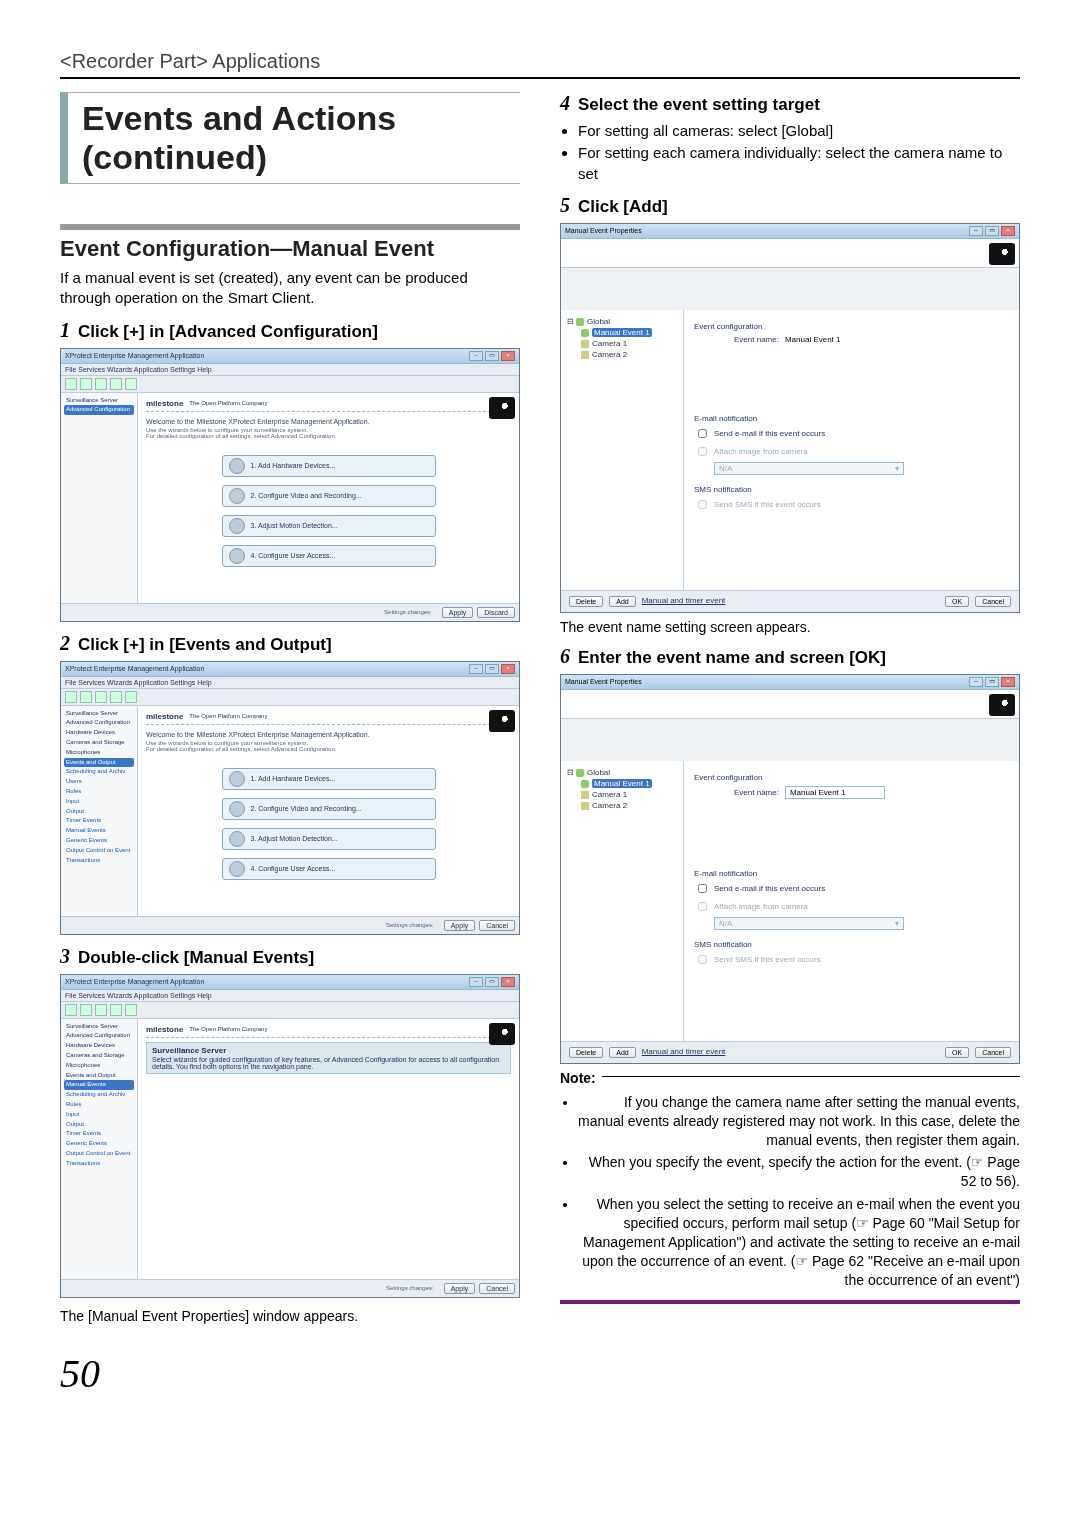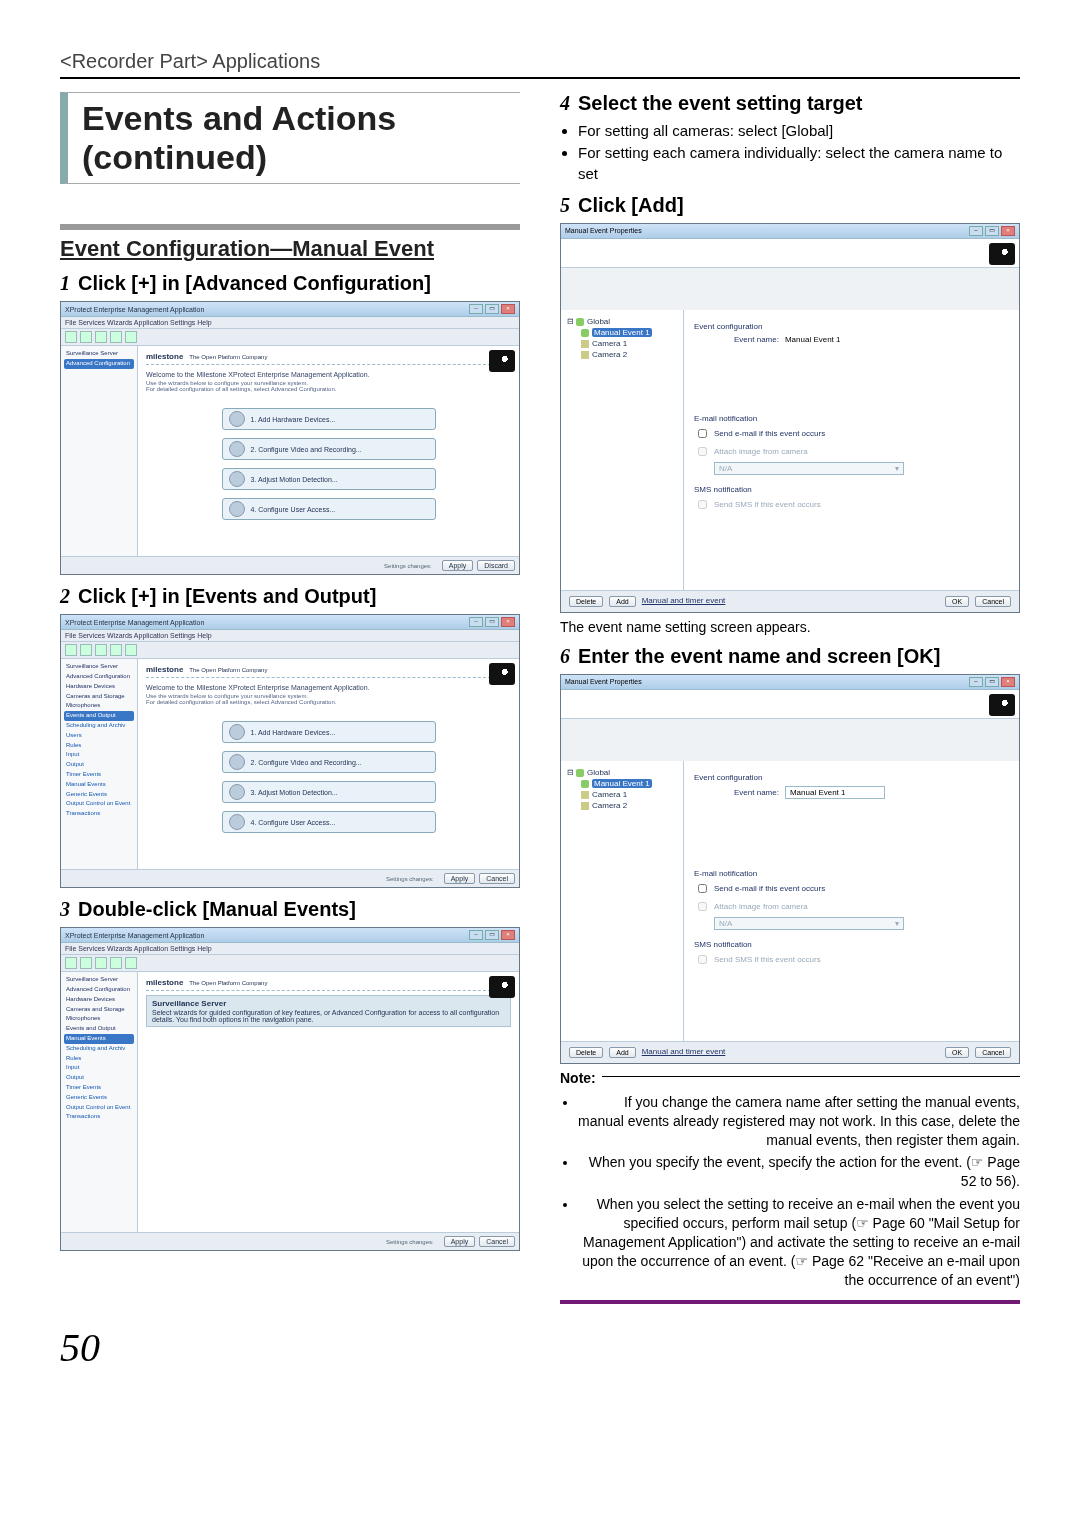--- a/index.html
+++ b/index.html
@@ -46,42 +46,41 @@
     border-top: 1px solid #aaa;
     border-bottom: 1px solid #aaa;
   }
   .section-title {
     font-size: 22px;
     font-weight: bold;
     color: #222;
     border-top: 6px solid #999;
     padding-top: 6px;
     margin: 18px 0 6px 0;
-    text-decoration: underline;
   }
   .body-text {
     font-size: 15px;
     line-height: 1.35;
     margin: 4px 0 8px 0;
   }
   .step {
     display: flex;
     align-items: baseline;
     gap: 8px;
     margin: 10px 0 6px 0;
   }
   .step-num {
     font-style: italic;
     font-weight: bold;
     font-size: 20px;
     font-family: Georgia, 'Times New Roman', serif;
   }
   .step-text {
     font-weight: bold;
-    font-size: 20px;
+    font-size: 17px;
   }
   .bullets {
     margin: 4px 0 8px 18px;
     padding: 0;
   }
   .bullets li {
     font-size: 15px;
     line-height: 1.35;
     list-style: disc;
     margin-bottom: 2px;
@@ -365,20 +364,21 @@
     <span class="breadcrumb">&lt;Recorder Part&gt; Applications</span>
     <hr class="breadcrumb-sep">
   </div>
 
   <div class="columns">
 
     <div class="col">
       <div class="main-title">Events and Actions (continued)</div>
 
       <div class="section-title">Event Configuration—Manual Event</div>
+      <div class="body-text">If a manual event is set (created), any event can be produced through operation on the Smart Client.</div>
 
       <div class="step">
         <span class="step-num">1</span>
         <span class="step-text">Click [+] in [Advanced Configuration]</span>
       </div>
       <div class="fake-window">
         <div class="fw-titlebar">
           <span>XProtect Enterprise Management Application</span>
           <span class="win-btns">
             <span class="win-btn">–</span>
@@ -562,20 +562,21 @@
             </div>
           </div>
         </div>
         <div class="fw-statusbar">
           <span class="status-lbl">Settings changes:</span>
           <span class="fw-btn">Apply</span>
           <span class="fw-btn">Cancel</span>
         </div>
       </div>
 
+      <div class="caption">The [Manual Event Properties] window appears.</div>
     </div>
 
     <div class="col">
 
       <div class="step">
         <span class="step-num">4</span>
         <span class="step-text">Select the event setting target</span>
       </div>
       <ul class="bullets">
         <li>For setting all cameras: select [Global]</li>

